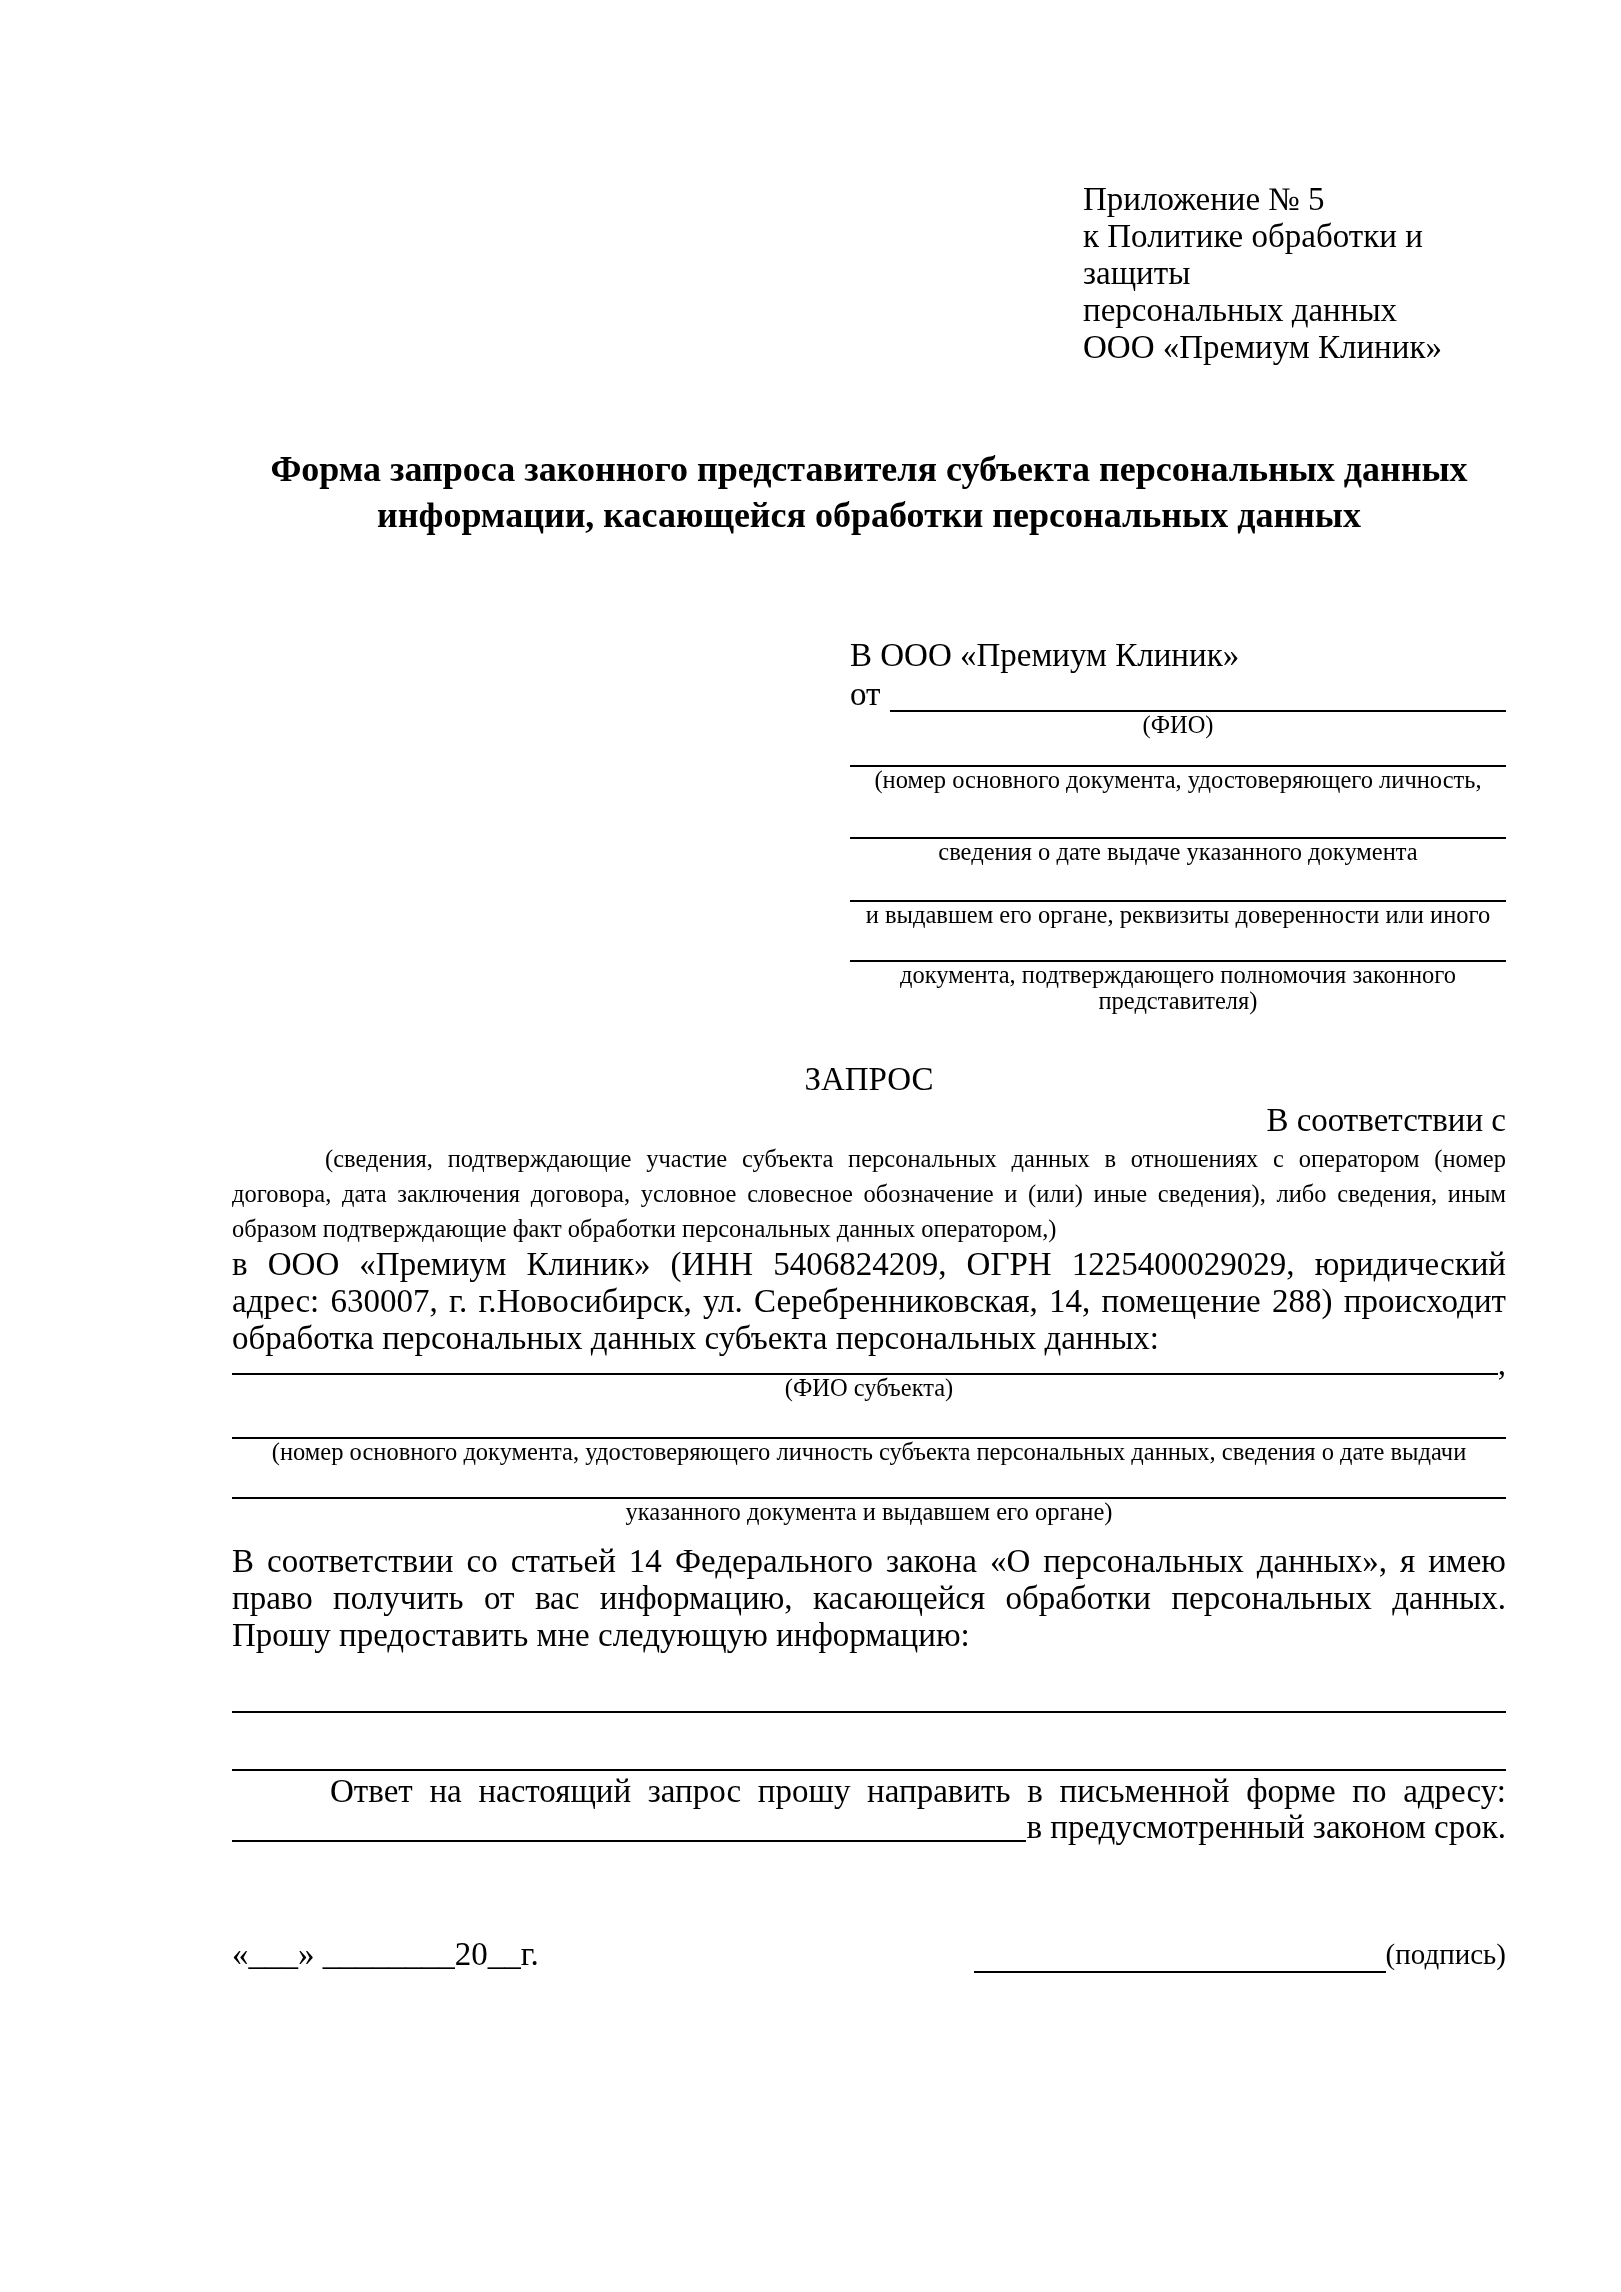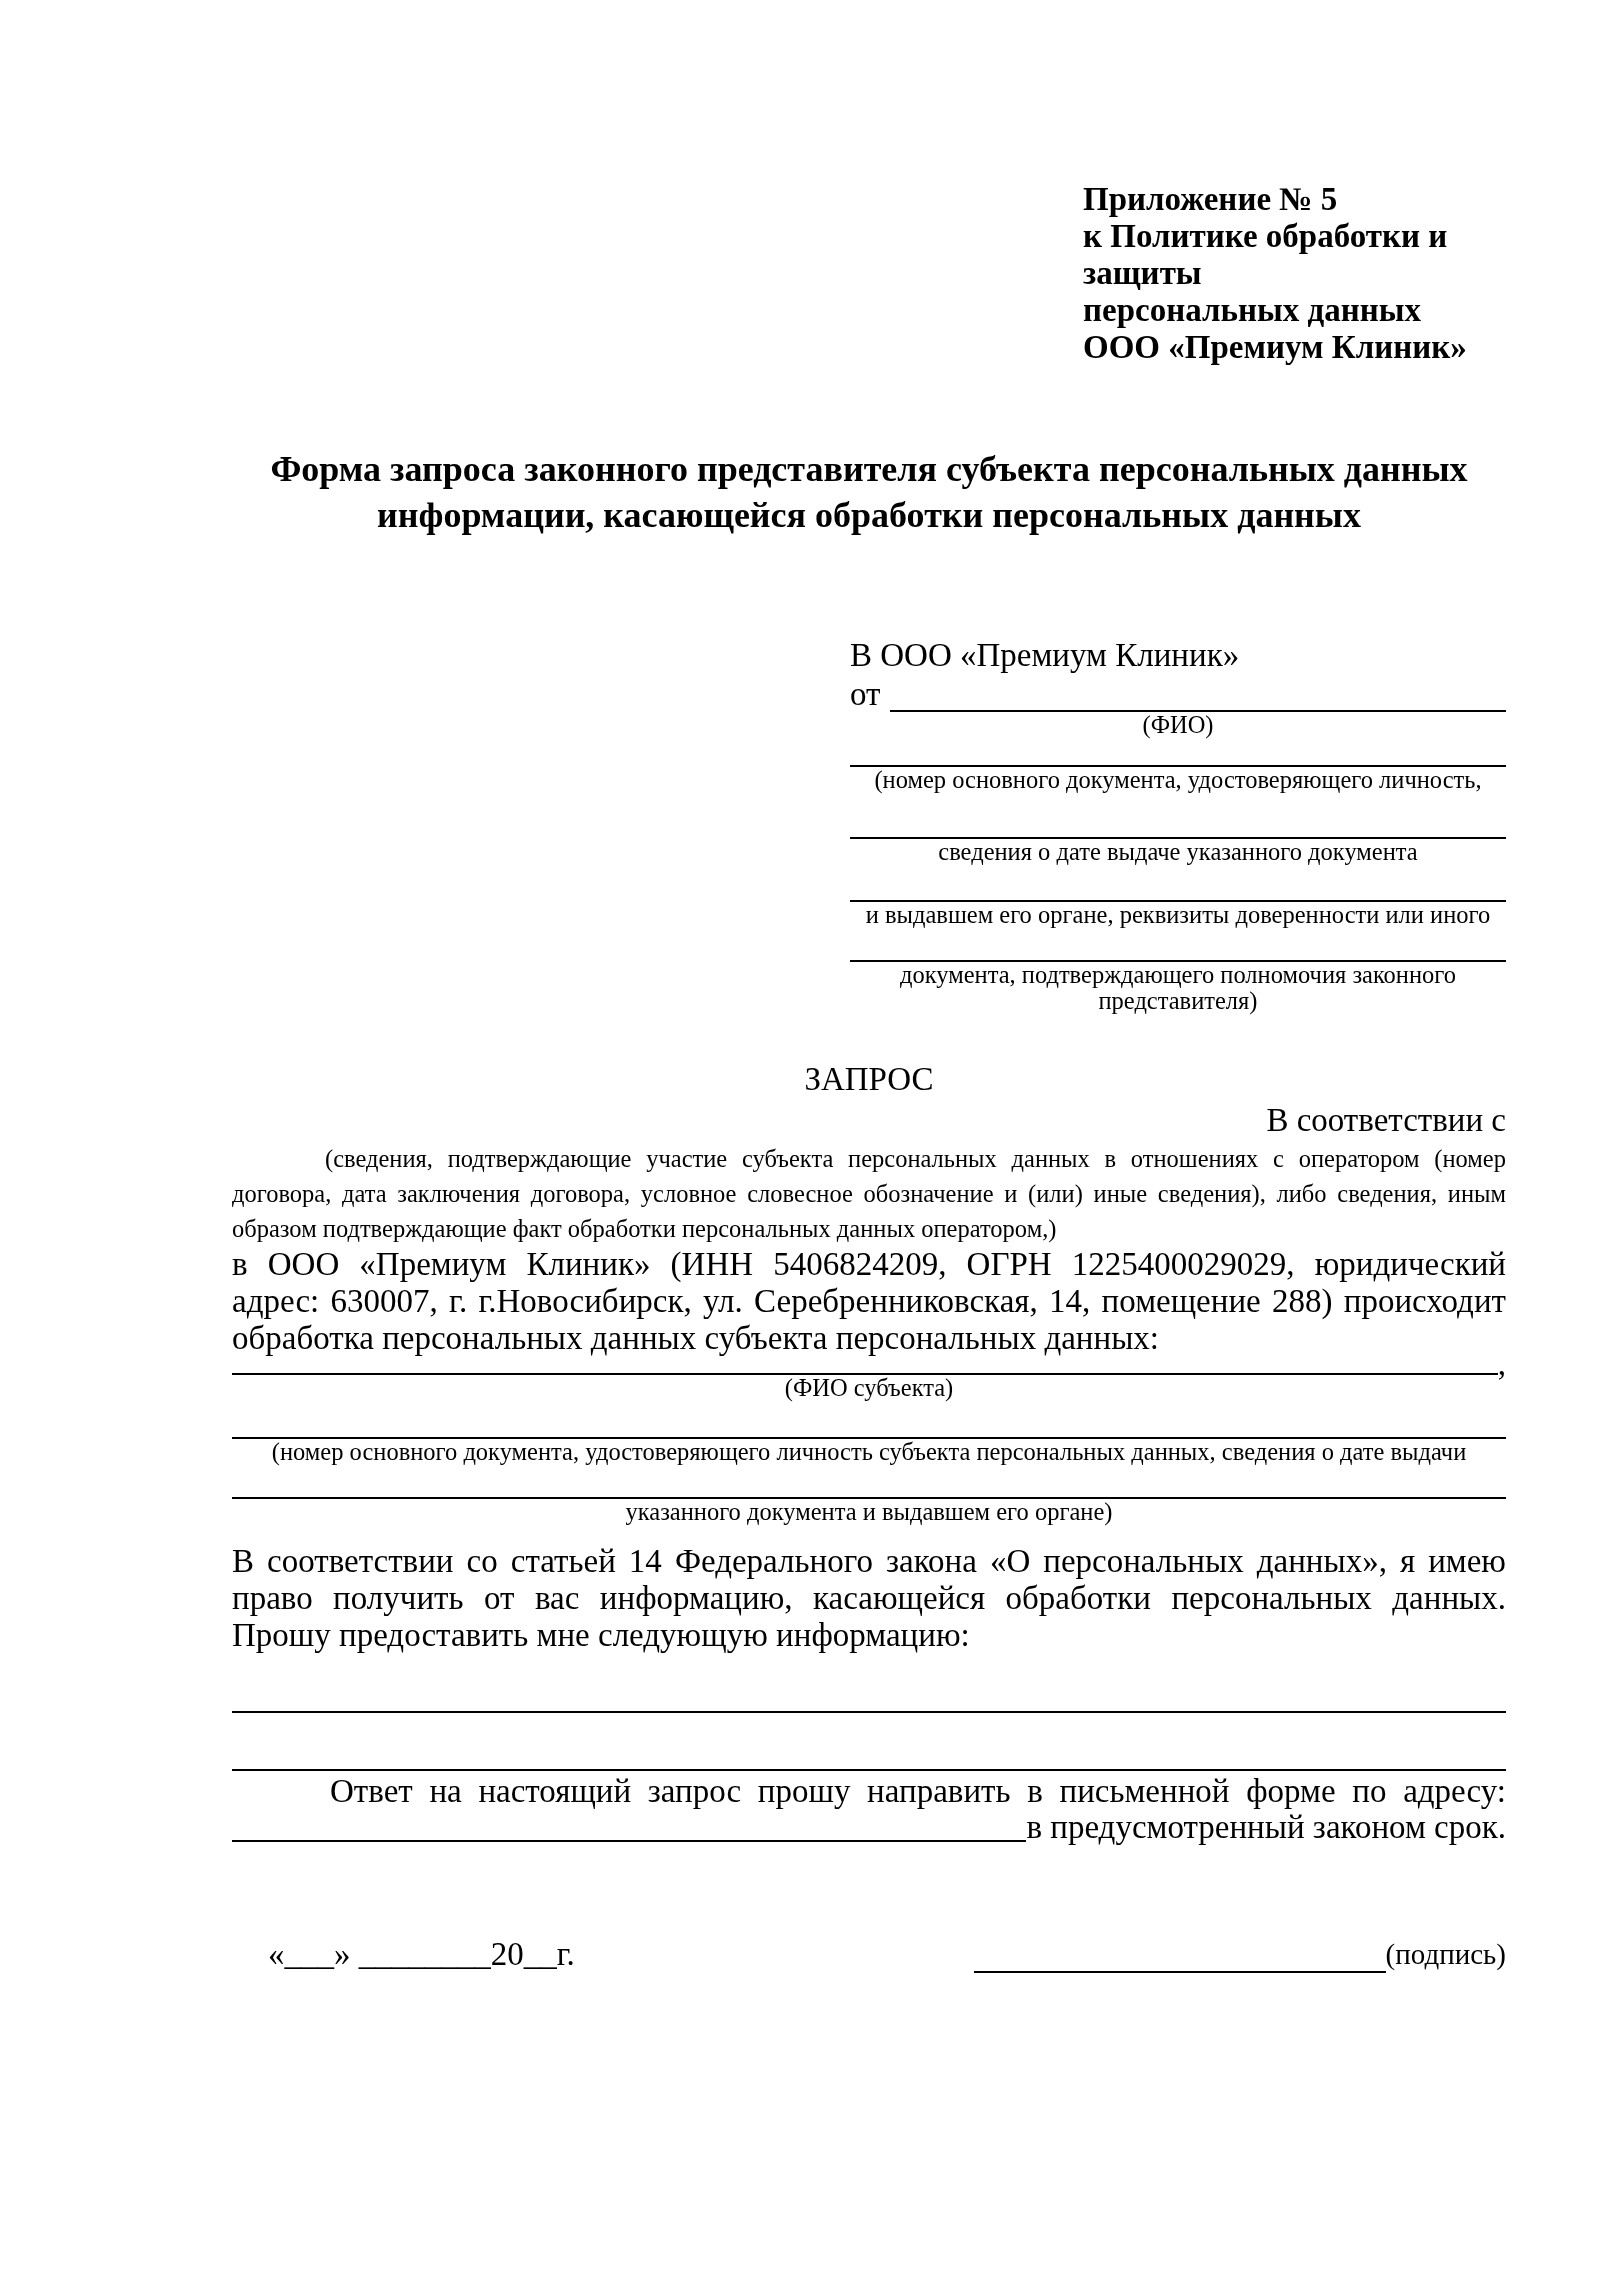--- a/index.html
+++ b/index.html
@@ -8,21 +8,21 @@
     width:1621px;height:2293px;
     background:#ffffff;
     color:#000;
     font-family:"Liberation Serif","DejaVu Serif",serif;
     font-size:33px;
     margin:0 auto;
     overflow:hidden;
   }
   .content{position:absolute;left:232px;top:0;width:1274px;}
 
-  .appendix{margin:181px 0 0 851px;font-size:33px;line-height:37px;font-weight:bold;}
+  .appendix{margin:181px 0 0 851px;font-size:33px;line-height:37px;}
 
   .doc-title{margin:80px 0 0 0;text-align:center;font-weight:700;font-size:36px;line-height:46px;}
 
   .addr{margin-left:618px;margin-top:98px;width:656px;}
   .addr-to{font-size:33px;line-height:39px;}
   .row{display:flex;align-items:flex-end;}
   .fill{flex:1 1 auto;border-bottom:2.9px solid #000;}
   .from-row{margin-top:2px;height:35px;font-size:33px;line-height:35px;}
   .from-row .fill{margin-left:9.8px;height:27.4px;}
   .cap{font-size:24.5px;line-height:25.5px;text-align:center;}
@@ -37,21 +37,21 @@
 
   .cap-para{margin-top:3.9px;font-size:24.5px;line-height:35px;text-align:justify;text-indent:93px;}
   .para{font-size:33px;line-height:37px;text-align:justify;}
   .comma-row{height:17.6px;font-size:33px;}
   .comma-row .comma{line-height:19.6px;}
   .law{margin-top:18.6px;}
   .resp{line-height:41px;text-align:justify;text-align-last:justify;text-indent:98px;}
   .resp-row{height:30px;font-size:33px;}
   .resp-row .tail{line-height:30px;white-space:nowrap;}
 
-  .sig-row{margin-top:94px;display:flex;justify-content:space-between;align-items:flex-end;height:37px;margin-left:36px;}
+  .sig-row{margin-top:94px;display:flex;justify-content:space-between;align-items:flex-end;height:37px;}
   .sig-date{font-size:33px;line-height:37px;white-space:nowrap;}
   .sig-right{display:flex;align-items:flex-end;}
   .sig-right .fill{width:412px;height:25.5px;flex:0 0 auto;}
   .sig-right .sig-cap{font-size:29px;line-height:37px;white-space:nowrap;}
 </style>
 </head>
 <body>
 
 <div class="page">
   <div class="content">

